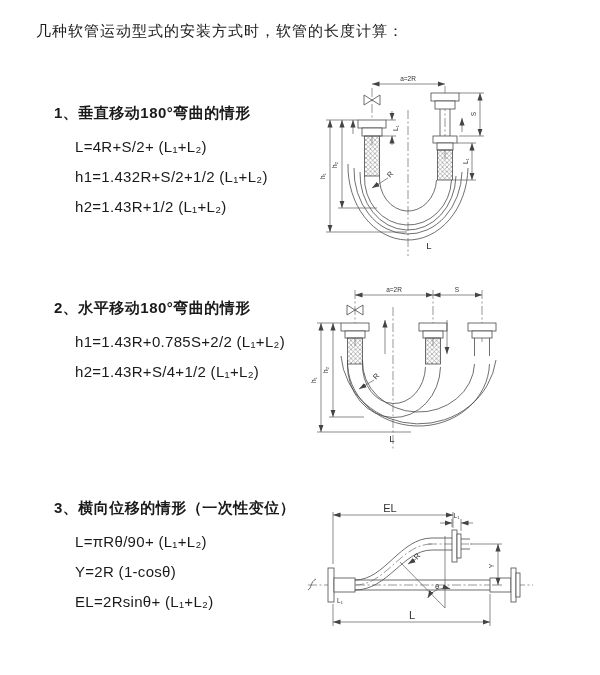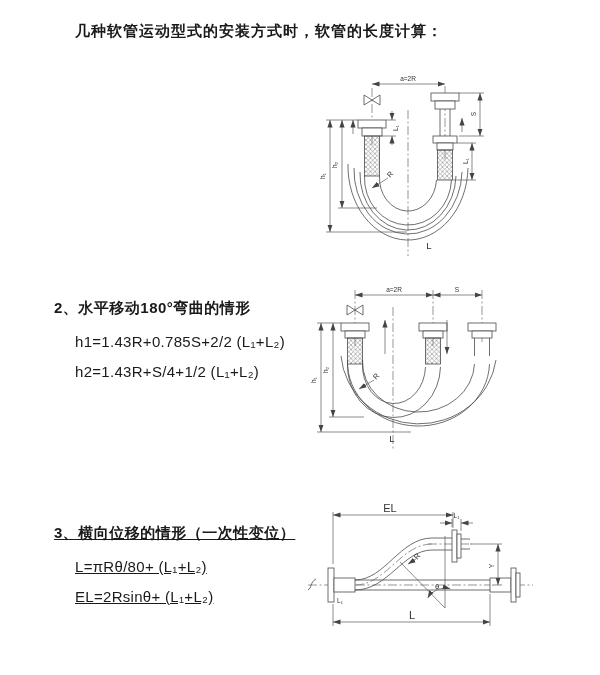--- a/index.html
+++ b/index.html
@@ -1,26 +1,26 @@
 <!DOCTYPE html>
 <html><head>
 <meta charset="utf-8">
 <style>
   html,body{margin:0;padding:0;background:#fff;}
   .page{
     position:relative;width:600px;height:675px;background:#ffffff;overflow:hidden;
     font-family:"Liberation Sans","DejaVu Sans",sans-serif;color:#1a1a1a;
   }
   .doc-title{
-    position:absolute;left:36px;top:22px;font-size:15px;font-weight:700;letter-spacing:1px;margin-left:39px;
+    position:absolute;left:36px;top:22px;font-size:15px;font-weight:400;letter-spacing:1px;
   }
   .sec{position:absolute;left:54px;}
   .sec-heading{font-size:15px;font-weight:700;letter-spacing:0.5px;margin-bottom:8px;}
   .formula{font-size:15px;height:30px;display:flex;align-items:center;padding-left:21px;letter-spacing:0.3px;}
-  #sec1{top:104px;} #sec2{top:299px;} #sec3{top:524px;text-decoration:underline;}
+  #sec1{top:104px;} #sec2{top:299px;} #sec3{top:499px;}
   .diag{position:absolute;}
   #d1{left:312px;top:68px;} #d2{left:306px;top:282px;} #d3{left:300px;top:500px;}
   svg{overflow:visible;}
   svg text{font-family:"Liberation Sans","DejaVu Sans",sans-serif;fill:#333;}
   .t6{font-size:6.5px;} .t7{font-size:7.5px;} .t9{font-size:9.5px;} .t10{font-size:11px;}
   .mid{text-anchor:middle;}
   .ln{stroke:#4a4a4a;stroke-width:0.8;fill:none;}
   .thin{stroke:#5a5a5a;stroke-width:0.7;fill:none;}
   .cl{stroke:#6a6a6a;stroke-width:0.7;fill:none;stroke-dasharray:9 2.5 2 2.5;}
   .hrect{fill:url(#hx);stroke:#4a4a4a;stroke-width:0.8;}
@@ -39,20 +39,26 @@
       <pattern id="hx" width="4.5" height="4.5" patternUnits="userSpaceOnUse">
         <path d="M0,4.5 L4.5,0 M0,0 L4.5,4.5" stroke="#8a8a8a" stroke-width="0.6"></path>
       </pattern>
       <marker id="arr" markerUnits="userSpaceOnUse" markerWidth="8" markerHeight="8" viewBox="0 0 8 8" refX="7.5" refY="4" orient="auto-start-reverse">
         <path d="M0,1.4 L7.5,4 L0,6.6 Z" fill="#444"></path>
       </marker>
     </defs>
   </svg>
 
   
+  <div class="sec" id="sec1">
+    <div class="sec-heading">1、垂直移动180°弯曲的情形</div>
+    <div class="formula">L=4R+S/2+ (L₁+L₂)</div>
+    <div class="formula">h1=1.432R+S/2+1/2 (L₁+L₂)</div>
+    <div class="formula">h2=1.43R+1/2 (L₁+L₂)</div>
+  </div>
 
   <svg id="d1" class="diag" width="280" height="195" viewBox="0 0 280 195">
 
     <g>
       <path class="cl" d="M96,42 V188"></path>
       <path class="cl" d="M60,20 V78"></path>
       <path class="cl" d="M133,18 V92"></path>
     </g>
 
     <g class="ln">
@@ -165,21 +171,22 @@
       <text class="t6 mid" x="10" y="98" transform="rotate(-90 10 98)">h₁</text>
       <text class="t6 mid" x="22" y="88" transform="rotate(-90 22 88)">h₂</text>
       <text class="t7 mid" x="72" y="96" transform="rotate(-45 72 96)">R</text>
       <text class="t9 mid" x="86" y="160">L</text>
     </g>
   </svg>
 
   
   <div class="sec" id="sec3">
     <div class="sec-heading">3、横向位移的情形（一次性变位）</div>
-    <div class="formula">L=πRθ/80+ (L₁+L₂)</div>
+    <div class="formula">L=πRθ/90+ (L₁+L₂)</div>
+    <div class="formula">Y=2R (1-cosθ)</div>
     <div class="formula">EL=2Rsinθ+ (L₁+L₂)</div>
   </div>
 
   <svg id="d3" class="diag" width="300" height="165" viewBox="0 0 300 165">
     <g>
       <path class="cl" d="M8,85 H233"></path>
       <path class="cl" d="M128,44 H172"></path>
     </g>
     <g class="ln">
       <path d="M8,90 C12,88 10,82 16,79"></path>

